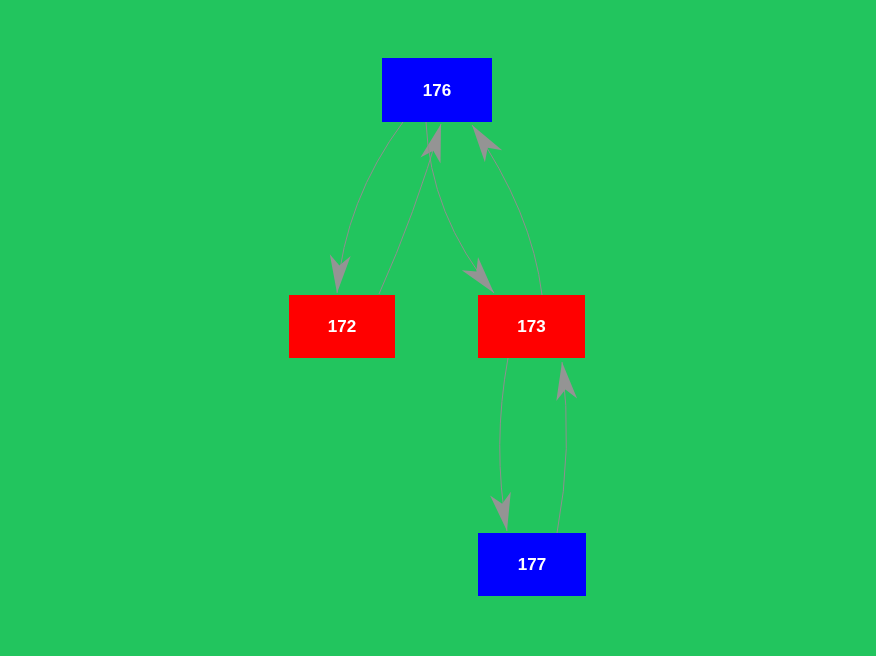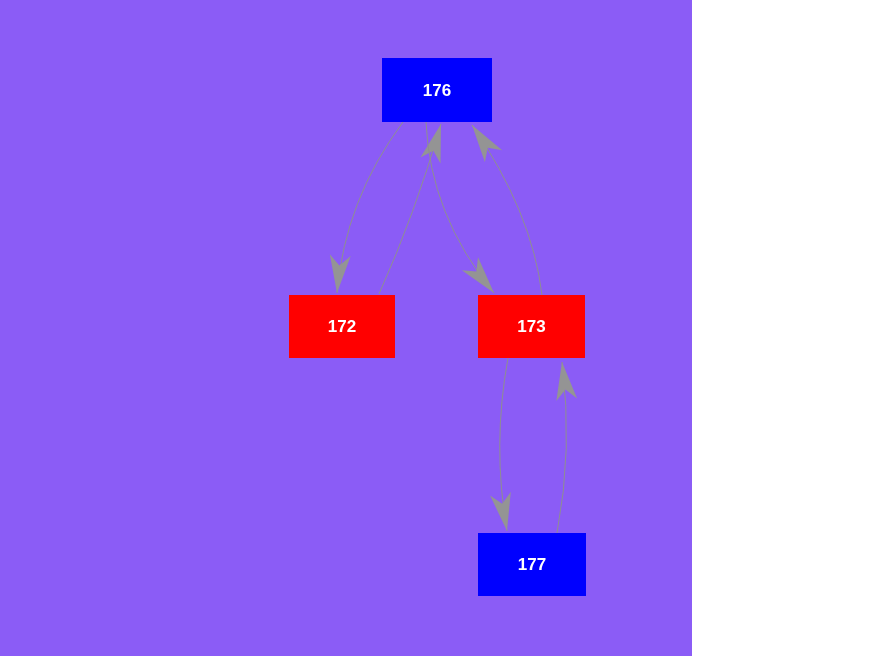--- a/index.html
+++ b/index.html
@@ -3,23 +3,23 @@
 <meta charset="utf-8">
 <style>
   html, body {
     margin: 0;
     padding: 0;
     background: #ffffff;
     font-family: "Liberation Sans", sans-serif;
   }
   .canvas {
     position: relative;
-    width: 692px;
+    width: 876px;
     height: 656px;
-    background: #8b5cf6;
+    background: #22c55e;
     overflow: hidden;
   }
   svg { display: block; }
   .node-label {
     font-family: "Liberation Sans", sans-serif;
     font-size: 17px;
     font-weight: bold;
   }
 </style>
 </head>

